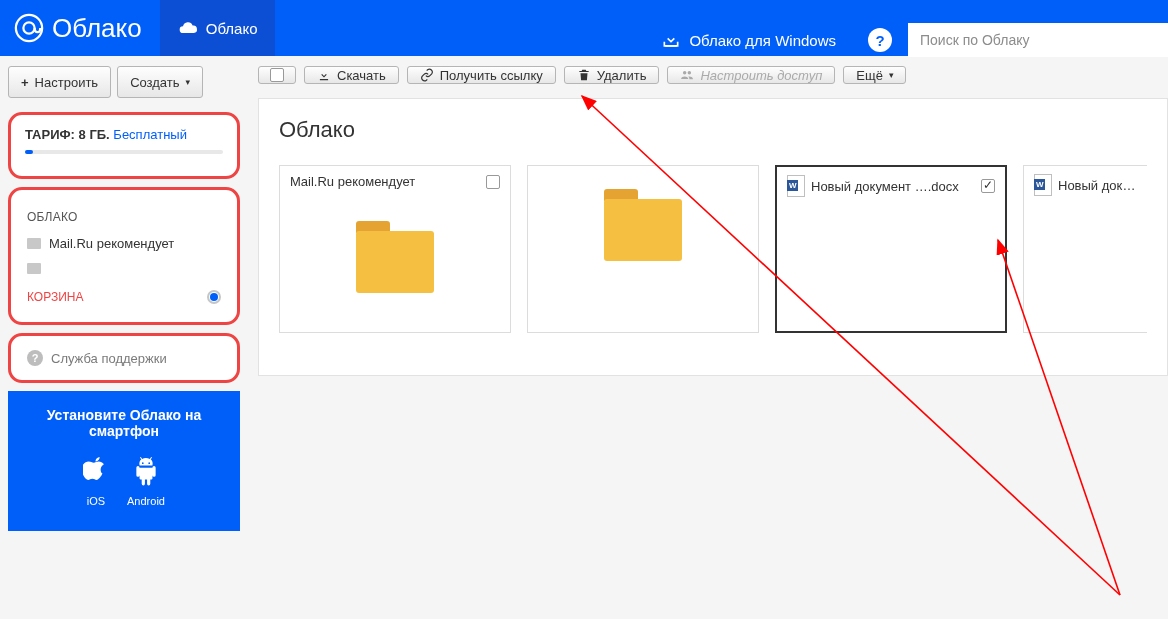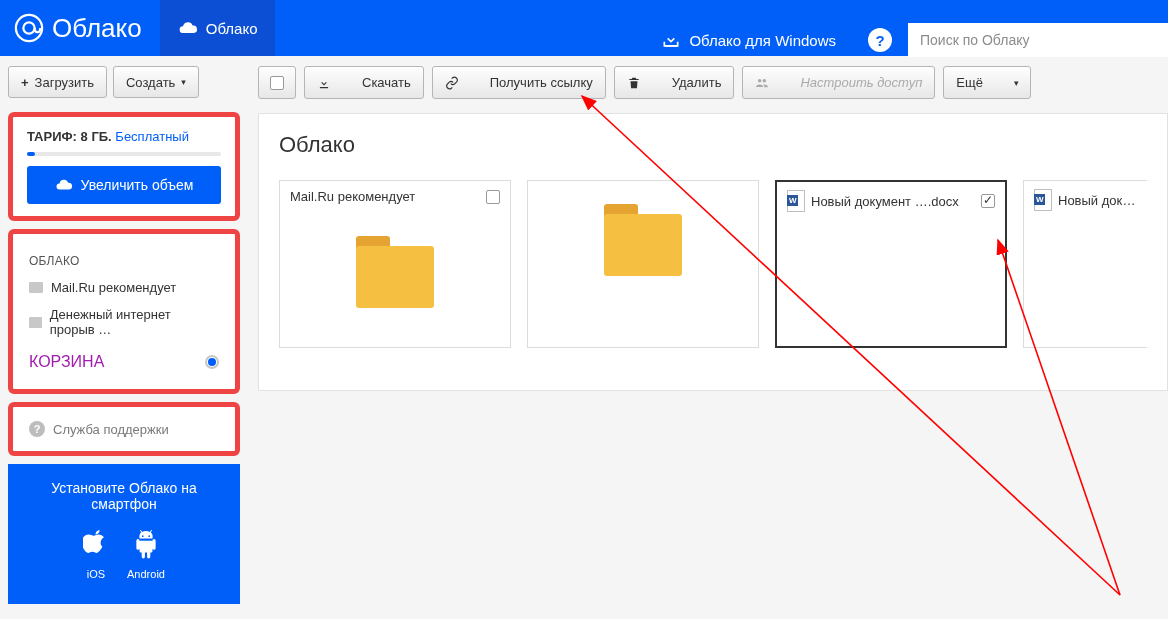--- a/index.html
+++ b/index.html
@@ -21,50 +21,50 @@
 .layout { display: flex; }
 .sidebar { width: 252px; padding: 10px 8px 0 8px; }
 .main { flex: 1; padding: 10px 0 0 10px; }
 
 
 .side-btn-row { display: flex; gap: 6px; margin-bottom: 14px; }
 .btn { background: linear-gradient(#fefefe,#e7e7e7); border: 1px solid #b5b5b5; border-radius: 3px; height: 32px; display: inline-flex; align-items: center; padding: 0 12px; font-size: 13px; color: #333; cursor: pointer; }
 .btn .caret { margin-left: 6px; font-size: 9px; }
 
 
-.panel { background: #fff; border: 5px solid #ef4444; border-radius: 6px; padding: 12px 14px; margin-bottom: 8px; font-size: 13px; }
+.panel { background: #fff; border: 3px solid #ef4444; border-radius: 14px; padding: 12px 14px; margin-bottom: 8px; font-size: 13px; }
 .tariff-line { color: #333; margin-bottom: 8px; }
 .tariff-link { color: #005ff9; }
 .gauge { height: 4px; background: #e8e8e8; border-radius: 2px; position: relative; margin-bottom: 10px; }
 .gauge-fill { position: absolute; left: 0; top: 0; bottom: 0; width: 4%; background: #005ff9; border-radius: 2px; }
 .free-line { color: #9a9a9a; font-size: 13px; margin-bottom: 12px; }
 .primary-btn { background: #005ff9; color: #fff; border: none; border-radius: 3px; height: 38px; width: 100%; display: flex; align-items: center; justify-content: center; font-size: 14px; cursor: pointer; }
 .primary-btn svg { margin-right: 8px; }
 
 .side-heading { font-size: 12px; color: #555; margin: 8px 0 6px 2px; letter-spacing: 0.2px; }
 .side-list { list-style: none; }
 .side-list li { display: flex; align-items: center; padding: 6px 2px; font-size: 13px; color: #333; cursor: pointer; }
 .folder-ico { width: 14px; height: 11px; background: #c8c8c8; margin-right: 8px; border-radius: 1px; position: relative; }
-.trash-row { display: flex; align-items: center; justify-content: space-between; margin: 10px 2px 4px 2px; font-size: 16px; color: #a21caf; }
+.trash-row { display: flex; align-items: center; justify-content: space-between; margin: 10px 2px 4px 2px; font-size: 12px; color: #ef4444; }
 .radio-dot { width: 14px; height: 14px; border-radius: 50%; border: 2px solid #c6c6c6; display: flex; align-items: center; justify-content: center; }
 .radio-dot::after { content: ""; width: 8px; height: 8px; background: #005ff9; border-radius: 50%; }
 .support-row { display: flex; align-items: center; color: #7a7a7a; font-size: 13px; margin: 2px; }
 .support-ico { width: 16px; height: 16px; border-radius: 50%; background: #bdbdbd; color: #fff; display: flex; align-items: center; justify-content: center; font-size: 11px; font-weight: bold; margin-right: 8px; }
 
 .promo-box { background: #005ff9; color: #fff; padding: 16px 14px; text-align: center; }
-.promo-title { font-size: 14px; margin-bottom: 18px; }
+.promo-title { font-size: 14px; margin-bottom: 18px; font-weight: bold; }
 .promo-apps { display: flex; justify-content: center; gap: 18px; margin-bottom: 8px; }
 .app-col { display: flex; flex-direction: column; align-items: center; font-size: 11px; }
 .app-col svg { margin-bottom: 8px; }
 .promo-bottom { display: flex; align-items: center; justify-content: center; font-size: 13px; margin-top: 14px; }
 .promo-bottom svg { margin-right: 8px; }
 
 
 .toolbar { display: flex; gap: 8px; align-items: center; margin-bottom: 14px; }
-.toolbar .btn { height: 33px; gap: 25px; }
+.toolbar .btn { height: 18px; }
 .btn.disabled { color: #aaa; font-style: italic; }
 .check-btn { width: 38px; justify-content: center; padding: 0; }
 .chk { width: 14px; height: 14px; border: 1px solid #999; background: #fff; border-radius: 2px; display: inline-block; }
 
 
 .content-panel { background: #fff; border: 1px solid #e2e2e2; padding: 18px 20px 42px 20px; }
 .content-title { font-size: 22px; color: #333; font-weight: 400; margin-bottom: 22px; }
 .tiles { display: flex; gap: 16px; }
 .tile { width: 232px; height: 168px; border: 1px solid #dcdcdc; background: #fff; position: relative; cursor: pointer; }
 .tile.selected { border: 2px solid #333; }
@@ -119,54 +119,47 @@
     </div>
   </div>
 </div>
 
 <div class="layout">
 
   <div class="sidebar">
     <div class="side-btn-row">
       <button class="btn">
         <span style="margin-right:6px;font-weight:bold">+</span>
-        <span>Загрузить</span>
+        <span>Настроить</span>
       </button>
       <button class="btn">
         <span>Создать</span>
         <span class="caret">▾</span>
       </button>
     </div>
 
     <div class="panel">
       <div class="tariff-line">
         <b>ТАРИФ: 8 ГБ.</b>
         <a class="tariff-link">Бесплатный</a>
       </div>
       <div class="gauge">
           <div class="gauge-fill"></div>
         </div>
-      <button class="primary-btn">
-        <svg width="18" height="18" viewBox="0 0 24 24">
-            <path fill="#fff" d="M19 18H6a4 4 0 010-8 6 6 0 0111.5-1A4.5 4.5 0 0119 18z"></path>
-          </svg>
-        <span>Увеличить объем</span>
-      </button>
     </div>
 
     <div class="panel" style="padding:12px 14px 14px 14px">
       <div class="side-heading">ОБЛАКО</div>
       <ul class="side-list">
         <li>
             <span class="folder-ico"></span>
             <span>Mail.Ru рекомендует</span>
           </li>
         <li>
             <span class="folder-ico"></span>
-            <span>Денежный интернет прорыв …</span>
           </li>
       </ul>
       <div class="trash-row">
         <span>КОРЗИНА</span>
         <span class="radio-dot"></span>
       </div>
     </div>
 
     <div class="panel">
       <div class="support-row">

